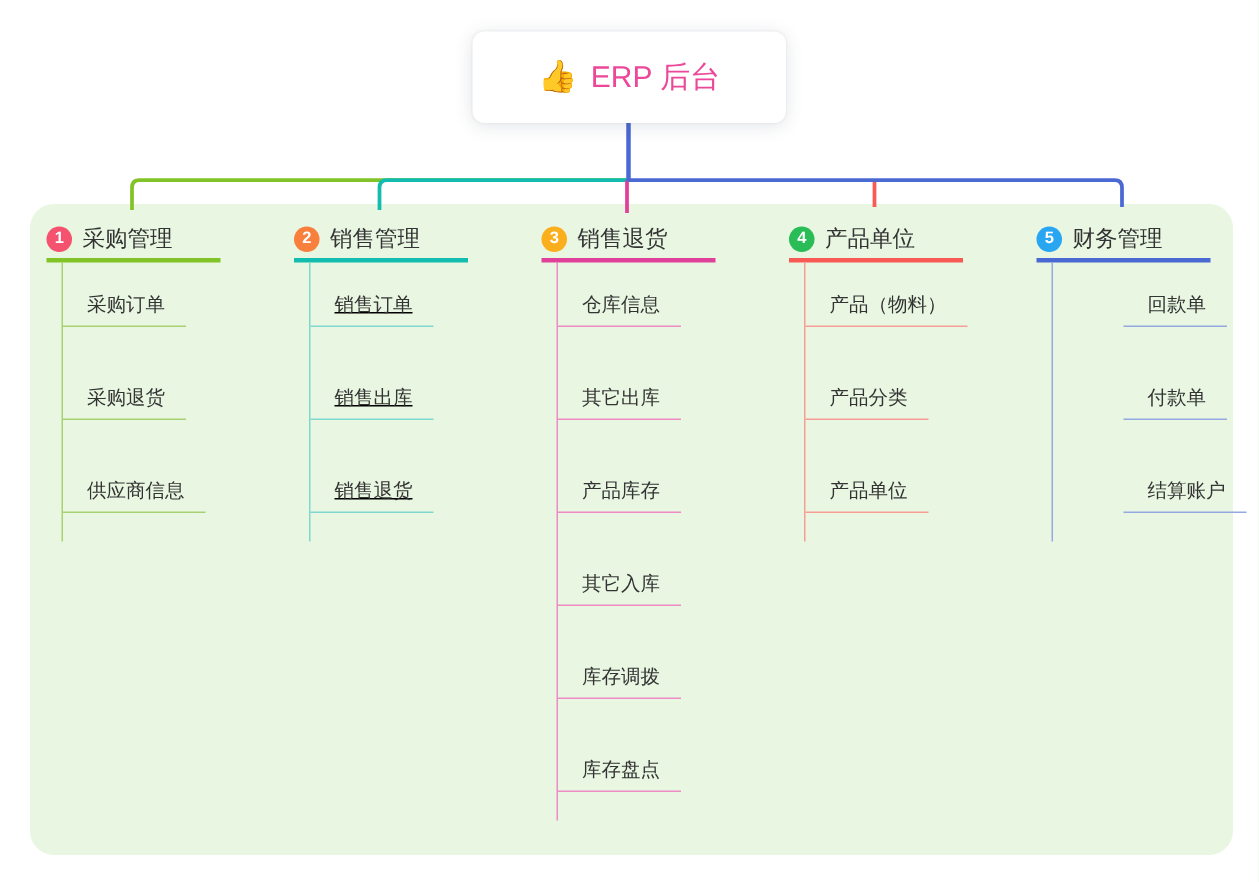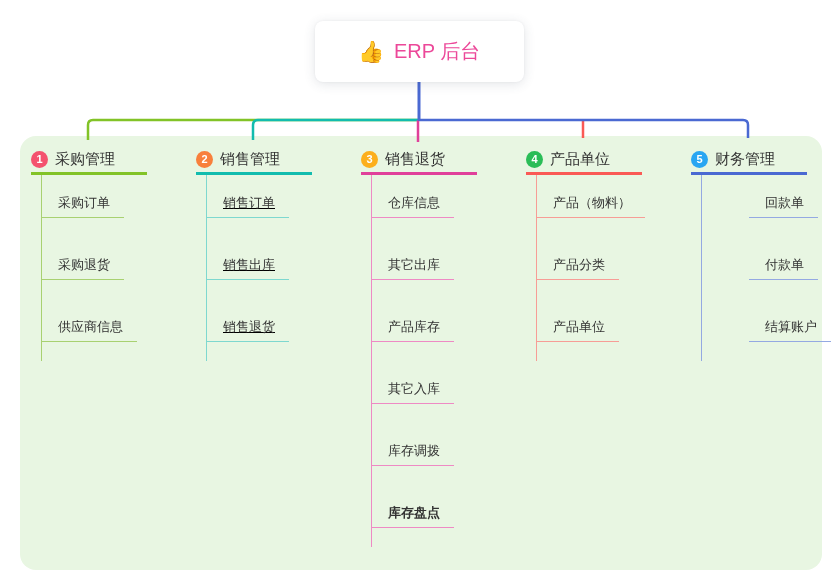--- a/index.html
+++ b/index.html
@@ -111,21 +111,21 @@
       <div class="child-row">
     <span class="child" style="border-bottom-color: rgb(238, 138, 196);">产品库存</span>
   </div>
       <div class="child-row">
     <span class="child" style="border-bottom-color: rgb(238, 138, 196);">其它入库</span>
   </div>
       <div class="child-row">
     <span class="child" style="border-bottom-color: rgb(238, 138, 196);">库存调拨</span>
   </div>
       <div class="child-row">
-    <span class="child" style="border-bottom-color: rgb(238, 138, 196); font-weight: bold;">库存盘点</span>
+    <span class="child" style="border-bottom-color: rgb(238, 138, 196);">库存盘点</span>
   </div>
     </div>
   </div>
 <div class="branch" style="left: 526px;">
     <div class="branch-header" style="border-bottom-color: rgb(250, 90, 85);">
       <span class="badge" style="background: rgb(42, 189, 87);">4</span>
       <span class="branch-label">产品单位</span>
     </div>
     <div class="children" style="border-left-color: rgb(247, 157, 150);">
       <div class="child-row">

